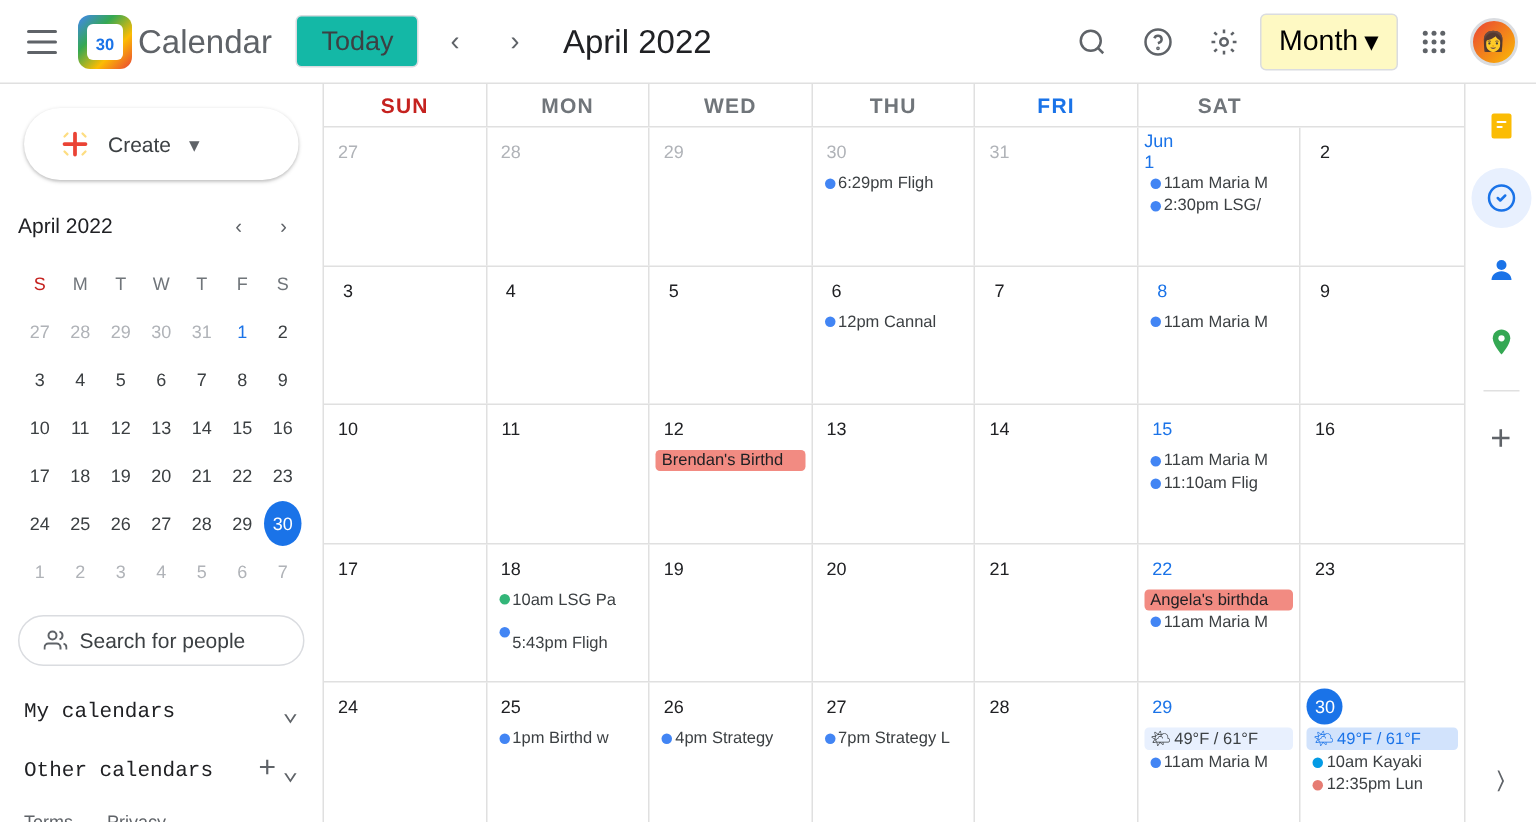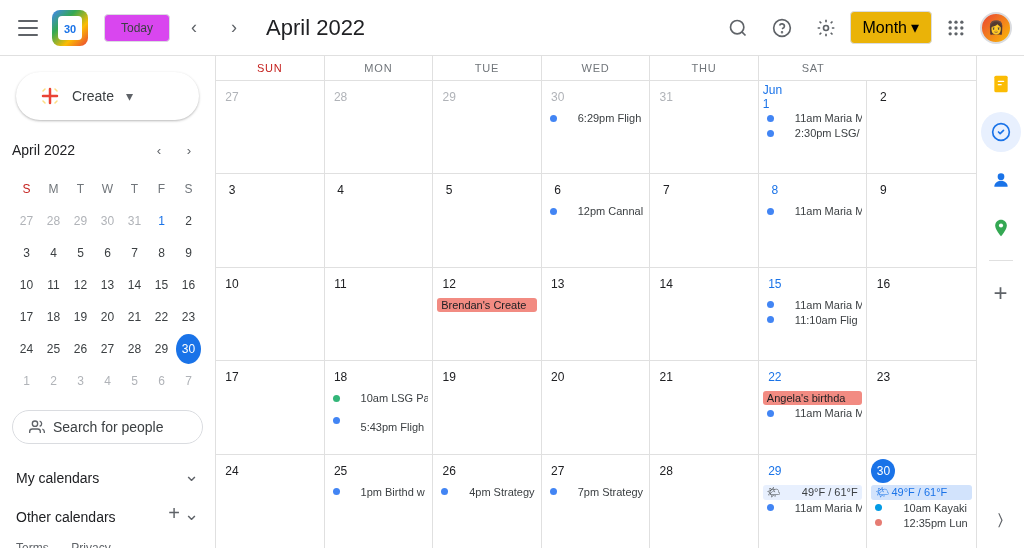--- a/index.html
+++ b/index.html
@@ -5,26 +5,26 @@
     * { box-sizing: border-box; margin: 0; padding: 0; }
     body { font-family: 'Google Sans', Arial, sans-serif; font-size: 13px; background: #fff; color: #202124; overflow: hidden; height: 548px; width: 1024px; display: flex; flex-direction: column; }
 
     
     .top-bar { display: flex; align-items: center; padding: 4px 12px; height: 56px; border-bottom: 1px solid #e0e0e0; gap: 8px; flex-shrink: 0; }
     .menu-icon { width: 32px; height: 32px; display: flex; flex-direction: column; justify-content: center; gap: 5px; padding: 6px; cursor: pointer; border-radius: 50%; }
     .menu-icon span { display: block; height: 2px; background: #5f6368; border-radius: 1px; }
     .logo-area { display: flex; align-items: center; gap: 4px; margin-right: 8px; }
     .logo-box { width: 36px; height: 36px; background: linear-gradient(135deg, #4285f4, #34a853, #fbbc04, #ea4335); border-radius: 8px; display: flex; align-items: center; justify-content: center; color: white; font-weight: bold; font-size: 18px; }
     .logo-text { font-size: 22px; color: #5f6368; font-weight: 300; }
-    .today-btn { border: 1px solid #dadce0; border-radius: 4px; padding: 6px 16px; font-size: 12px; cursor: pointer; background: #d946ef; color: #3c4043; }
+    .today-btn { border: 1px solid #dadce0; border-radius: 4px; padding: 6px 16px; font-size: 18px; cursor: pointer; background: #14b8a6; color: #3c4043; }
     .nav-btn { width: 32px; height: 32px; border: none; background: none; cursor: pointer; border-radius: 50%; display: flex; align-items: center; justify-content: center; color: #5f6368; font-size: 18px; }
     .month-title { font-size: 22px; font-weight: 400; color: #202124; flex: 1; text-align: left; margin-left: 8px; }
     .header-icons { display: flex; align-items: center; gap: 4px; }
     .icon-btn { width: 40px; height: 40px; border: none; background: none; cursor: pointer; border-radius: 50%; display: flex; align-items: center; justify-content: center; color: #5f6368; font-size: 20px; }
-    .view-selector { border: 1px solid #dadce0; border-radius: 4px; padding: 6px 12px; font-size: 16px; cursor: pointer; background: #eab308; display: flex; align-items: center; gap: 4px; }
+    .view-selector { border: 1px solid #dadce0; border-radius: 4px; padding: 6px 12px; font-size: 19px; cursor: pointer; background: #fef9c3; display: flex; align-items: center; gap: 4px; }
     .avatar { width: 32px; height: 32px; border-radius: 50%; background: #ea4335; display: flex; align-items: center; justify-content: center; color: white; font-size: 14px; overflow: hidden; border: 2px solid #dadce0; }
 
     
     .main-layout { display: flex; flex: 1; overflow: hidden; }
 
     
     .sidebar { width: 216px; flex-shrink: 0; border-right: 1px solid #e0e0e0; display: flex; flex-direction: column; padding: 8px 0; overflow-y: auto; }
     .create-btn { margin: 8px 16px 16px 16px; border: none; background: white; border-radius: 24px; padding: 10px 20px; display: flex; align-items: center; gap: 8px; font-size: 14px; cursor: pointer; box-shadow: 0 1px 3px rgba(0,0,0,0.2), 0 1px 2px rgba(0,0,0,0.1); color: #3c4043; font-weight: 500; }
     .plus-icon { width: 28px; height: 28px; display: flex; align-items: center; justify-content: center; }
     .plus-icon svg { width: 24px; height: 24px; }
@@ -40,46 +40,46 @@
     .mini-cal-grid td { cursor: pointer; border-radius: 50%; color: #3c4043; }
     .mini-cal-grid td.today-mini { background: #1a73e8; color: white; border-radius: 50%; font-weight: 500; }
     .mini-cal-grid td.other-month { color: #b0b3b8; }
     .mini-cal-grid td.sunday, .mini-cal-grid th.sunday { color: #c5221f; }
 
     
     .search-people { margin: 0 12px 12px; border: 1px solid #dadce0; border-radius: 24px; padding: 8px 16px; display: flex; align-items: center; gap: 8px; color: #3c4043; cursor: pointer; font-size: 14px; }
 
     
     .cal-section { padding: 0 12px; }
-    .cal-section-header { display: flex; align-items: flex-end; justify-content: space-between; padding: 8px 4px; cursor: pointer; border-radius: 4px; }
+    .cal-section-header { display: flex; align-items: center; justify-content: space-between; padding: 8px 4px; cursor: pointer; border-radius: 4px; font-family: Liberation Mono, monospace; }
     .cal-section-title { font-size: 14px; font-weight: 500; color: #202124; }
     .expand-icon { color: #5f6368; font-size: 18px; }
     .add-icon { color: #5f6368; font-size: 20px; cursor: pointer; }
 
     
     .sidebar-footer { margin-top: auto; padding: 8px 16px; font-size: 12px; color: #5f6368; display: flex; gap: 8px; }
     .sidebar-footer a { color: #5f6368; text-decoration: none; }
 
     
     .cal-grid-area { flex: 1; display: flex; flex-direction: column; overflow: hidden; }
     .cal-header-row { display: grid; grid-template-columns: repeat(7, 1fr); border-bottom: 1px solid #e0e0e0; }
-    .cal-header-cell { text-align: center; padding: 6px 0; font-size: 11px; font-weight: 400; color: #70757a; letter-spacing: 0.8px; text-transform: uppercase; border-right: 1px solid #e0e0e0; }
+    .cal-header-cell { text-align: center; padding: 6px 0; font-size: 14px; font-weight: 700; color: #70757a; letter-spacing: 0.8px; text-transform: uppercase; border-right: 1px solid #e0e0e0; }
     .cal-header-cell:last-child { border-right: none; }
     .cal-header-cell.sunday { color: #c5221f; }
 
     .cal-body { flex: 1; display: grid; grid-template-rows: repeat(5, 1fr); overflow: hidden; }
     .cal-week { display: grid; grid-template-columns: repeat(7, 1fr); border-bottom: 1px solid #e0e0e0; }
     .cal-week:last-child { border-bottom: none; }
     .cal-day { border-right: 1px solid #e0e0e0; padding: 4px; display: flex; flex-direction: column; overflow: hidden; min-height: 0; }
     .cal-day:last-child { border-right: none; }
     .day-number { font-size: 12px; width: 24px; height: 24px; display: flex; align-items: center; justify-content: center; border-radius: 50%; margin-bottom: 2px; cursor: pointer; align-self: flex-start; }
     .day-number.today-num { background: #1a73e8; color: white; font-weight: 500; }
     .other-month-day .day-number { color: #b0b3b8; }
 
-    .event { font-size: 11px; padding: 1px 4px; border-radius: 3px; margin-bottom: 1px; white-space: nowrap; overflow: hidden; text-overflow: ellipsis; cursor: pointer; display: flex; align-items: center; gap: 21px; }
+    .event { font-size: 11px; padding: 1px 4px; border-radius: 3px; margin-bottom: 1px; white-space: nowrap; overflow: hidden; text-overflow: ellipsis; cursor: pointer; display: flex; align-items: center; gap: 2px; }
     .event-dot { width: 7px; height: 7px; border-radius: 50%; flex-shrink: 0; }
     .event-dot.blue { background: #4285f4; }
     .event-dot.pink { background: #e67c73; }
     .event-dot.green { background: #33b679; }
     .event-dot.cyan { background: #039be5; }
     .event.birthday-event { background: #f28b82; color: #202124; font-size: 11px; }
     .event.weather-event { background: #e8f0fe; color: #3c4043; font-size: 11px; }
     .event.weather-event-blue { background: #d2e3fc; color: #1a73e8; font-size: 11px; display: flex; align-items: center; gap: 2px; }
 
     
@@ -98,20 +98,21 @@
       <span></span>
       <span></span>
   </div>
   <div class="logo-area">
     <div class="logo-box">
       <svg width="24" height="24" viewBox="0 0 24 24" fill="none">
         <rect width="24" height="24" rx="4" fill="white"></rect>
         <text x="12" y="17" text-anchor="middle" font-size="11" font-weight="bold" fill="#1a73e8">30</text>
       </svg>
     </div>
+    <span class="logo-text">Calendar</span>
   </div>
   <button class="today-btn">Today</button>
   <button class="nav-btn">‹</button>
   <button class="nav-btn">›</button>
   <span class="month-title">April 2022</span>
   <div class="header-icons">
     <button class="icon-btn">
       <svg width="20" height="20" viewBox="0 0 24 24" fill="none" stroke="#5f6368" stroke-width="2">
         <circle cx="11" cy="11" r="8"></circle>
           <line x1="21" y1="21" x2="16.65" y2="16.65"></line>
@@ -277,23 +278,23 @@
       <span>–</span>
       <a href="#">Privacy</a>
     </div>
   </div>
 
   <div class="cal-grid-area">
 
     <div class="cal-header-row">
       <div class="cal-header-cell sunday">SUN</div>
       <div class="cal-header-cell">MON</div>
-      <div class="cal-header-cell">TUE</div>
       <div class="cal-header-cell">WED</div>
       <div class="cal-header-cell">THU</div>
+      <div class="cal-header-cell" style="color:#1a73e8;">FRI</div>
       <div class="cal-header-cell">SAT</div>
     </div>
 
     <div class="cal-body" id="cal-body">
         <div class="cal-week">
           <div class="cal-day other-month-day">
             <div class="day-number">27</div>
           </div>
           <div class="cal-day other-month-day">
             <div class="day-number">28</div>
@@ -359,21 +360,21 @@
         </div>
         <div class="cal-week">
           <div class="cal-day">
             <div class="day-number">10</div>
           </div>
           <div class="cal-day">
             <div class="day-number">11</div>
           </div>
           <div class="cal-day">
             <div class="day-number">12</div>
-            <div class="event birthday-event">Brendan's Create</div>
+            <div class="event birthday-event">Brendan's Birthd</div>
           </div>
           <div class="cal-day">
             <div class="day-number">13</div>
           </div>
           <div class="cal-day">
             <div class="day-number">14</div>
           </div>
           <div class="cal-day">
             <div class="day-number" style="color: rgb(26, 115, 232);">15</div>
             <div class="event">

